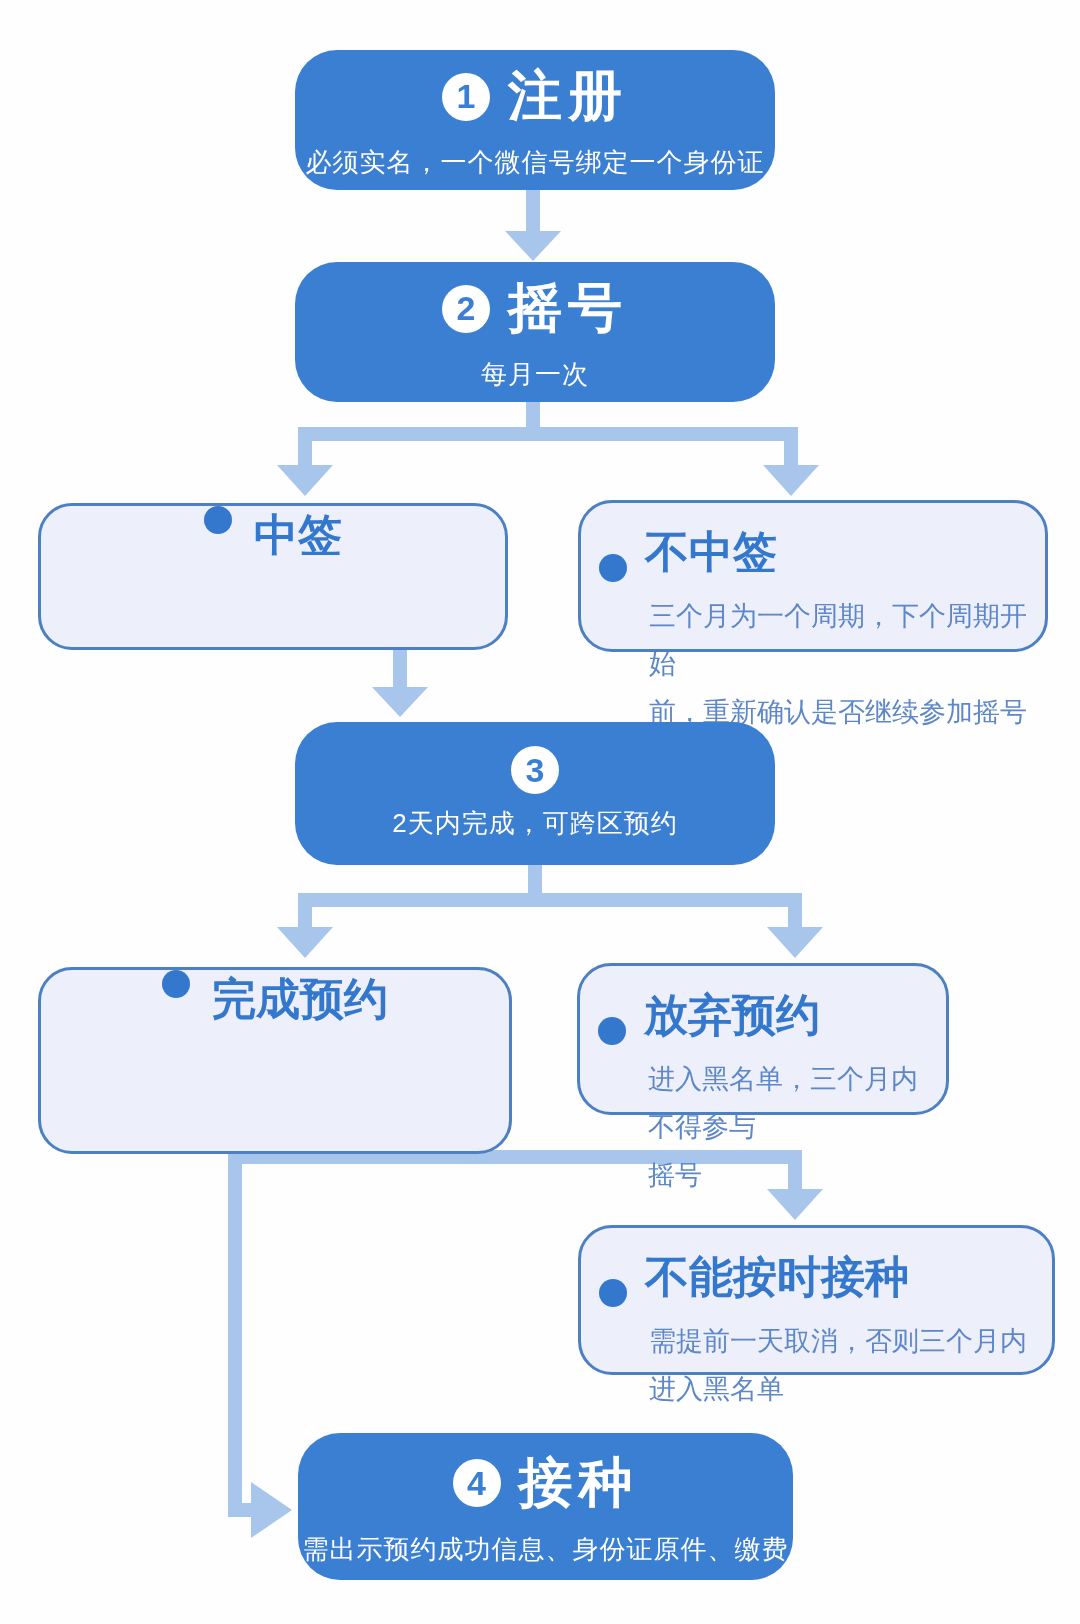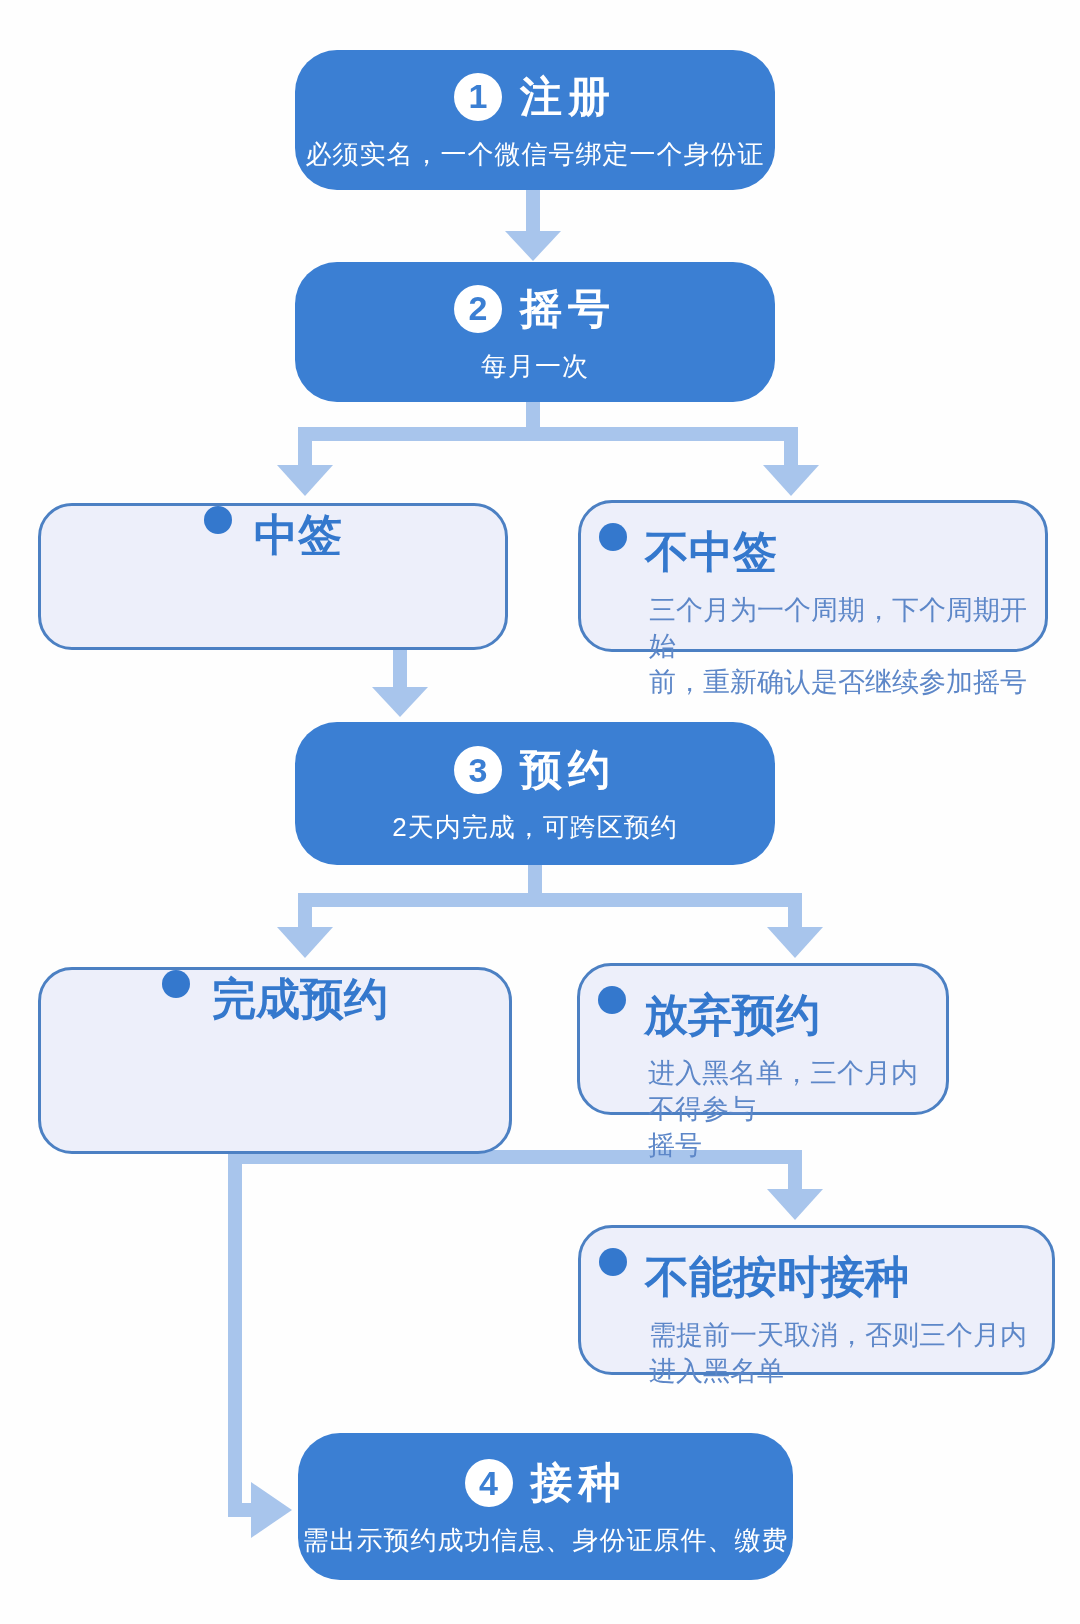--- a/index.html
+++ b/index.html
@@ -25,33 +25,33 @@
   .step{
     position:absolute;background:var(--primary);border-radius:42px;
     color:#fff;display:flex;flex-direction:column;align-items:center;justify-content:center;
     gap:12px;box-sizing:border-box;
   }
   .step-title-row{display:flex;align-items:center;gap:18px;}
   .num{
     width:48px;height:48px;border-radius:50%;background:#ffffff;color:var(--primary);
     font-weight:800;font-size:34px;display:flex;align-items:center;justify-content:center;
   }
-  .step-title{font-size:42px;font-weight:800;letter-spacing:6px;}
+  .step-title{font-size:54px;font-weight:800;letter-spacing:6px;}
   .step-sub{font-size:26px;font-weight:500;letter-spacing:1px;white-space:nowrap;text-align:right;}
 
   .outcome{
     position:absolute;background:var(--light-fill);
     border:3px solid var(--light-border);border-radius:34px;box-sizing:border-box;
   }
   .outcome.center{display:flex;align-items:flex-start;justify-content:center;gap:22px;}
   .bullet{width:28px;height:28px;border-radius:50%;background:var(--title-text);flex:0 0 auto;}
   .o-title{color:var(--title-text);font-weight:700;font-size:44px;white-space:nowrap;}
   .outcome.detail{padding:20px 14px 0 18px;}
-  .title-row{display:flex;align-items:flex-start;gap:18px;}
-  .o-body{margin:10px 0 0 50px;font-size:27px;line-height:36px;color:var(--body-text);font-weight:500;}
+  .title-row{display:flex;align-items:flex-end;gap:18px;}
+  .o-body{margin:10px 0 0 50px;font-size:27px;line-height:48px;color:var(--body-text);font-weight:500;}
 
   
   .step1{left:295px;top:50px;width:480px;height:140px;}
   .step2{left:295px;top:262px;width:480px;height:140px;}
   .step3{left:295px;top:722px;width:480px;height:143px;}
   .step4{left:298px;top:1433px;width:495px;height:147px;}
   .win{left:38px;top:503px;width:470px;height:147px;}
   .no-win{left:578px;top:500px;width:470px;height:152px;}
   .complete{left:38px;top:967px;width:474px;height:187px;}
   .abandon{left:577px;top:963px;width:372px;height:152px;}
@@ -121,21 +121,20 @@
     </div>
     <div class="o-body">
       <div>三个月为一个周期，下个周期开始</div>
       <div>前，重新确认是否继续参加摇号</div>
     </div>
   </div>
 
   <div class="step step3">
     <div class="step-title-row">
       <span class="num">3</span>
-      <span class="step-title">预约</span>
     </div>
     <div class="step-sub">2天内完成，可跨区预约</div>
   </div>
 
   <div class="outcome center complete">
     <span class="bullet"></span>
     <span class="o-title">完成预约</span>
   </div>
 
   <div class="outcome detail abandon">

